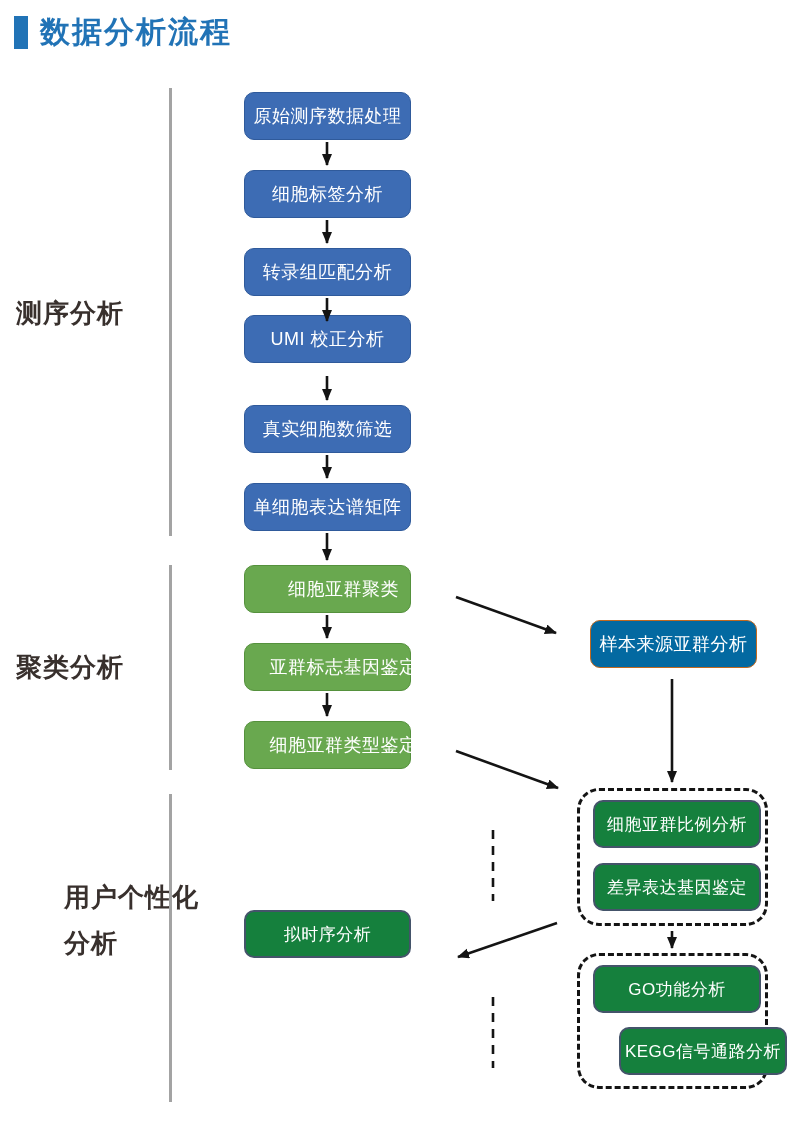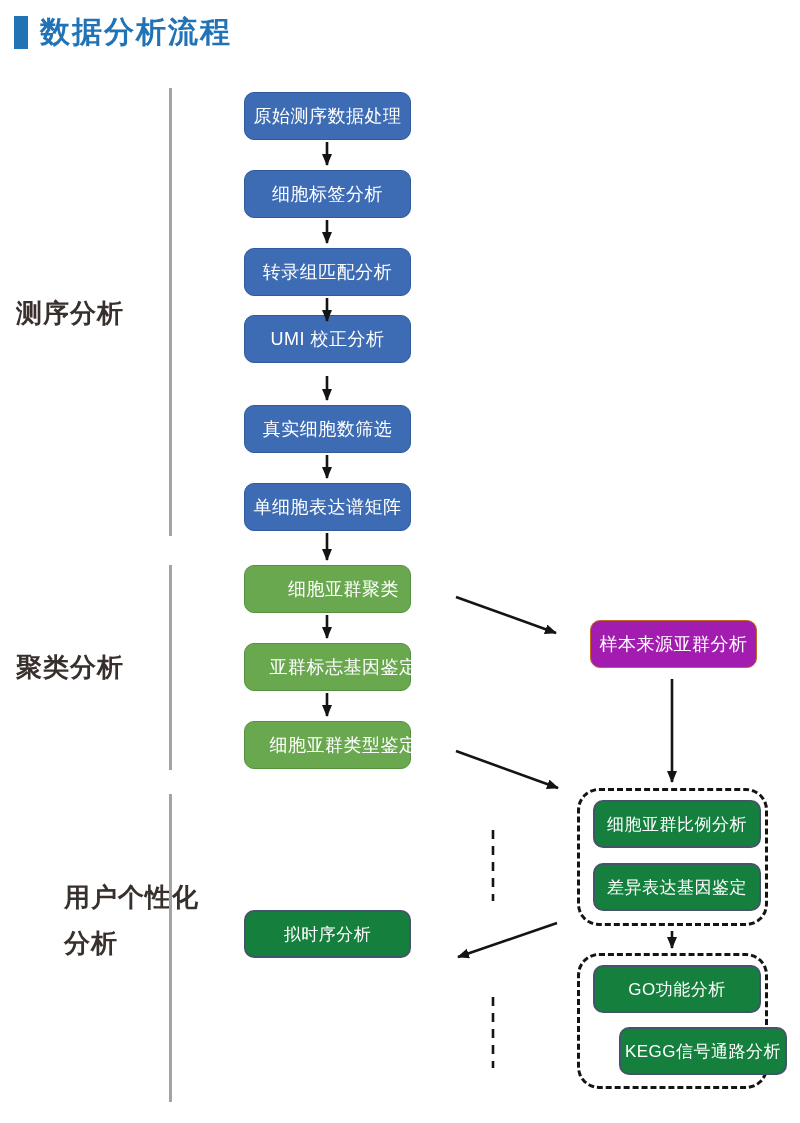--- a/index.html
+++ b/index.html
@@ -39,21 +39,21 @@
   .node {
     position: absolute;
     width: 167px; height: 48px;
     border-radius: 10px;
     display: flex; align-items: center; justify-content: center;
     color: #ffffff; font-size: 18px; letter-spacing: 0.5px;
     text-align: center; white-space: nowrap;
   }
   .node.blue   { left: 244px; background: #3D6CB4; border: 1px solid #2F5A9B; }
   .node.green  { left: 244px; background: #69A84F; border: 1px solid #55913D; padding-left: 32px; }
-  .node.orange { left: 590px; width: 167px; background: #a21caf; border: 1px solid #C2691F; }
+  .node.orange { left: 590px; width: 167px; background: #0369a1; border: 1px solid #C2691F; }
   .node.cyan   { background: #15803d; border: 2px solid #44546A; font-size: 17px; }
 
   
   .dashed-group {
     position: absolute; left: 577px; width: 191px;
     border: 3px dashed #141414; border-radius: 22px;
   }
   .dashed-group .node.cyan { left: 13px; width: 168px; }
 
   

